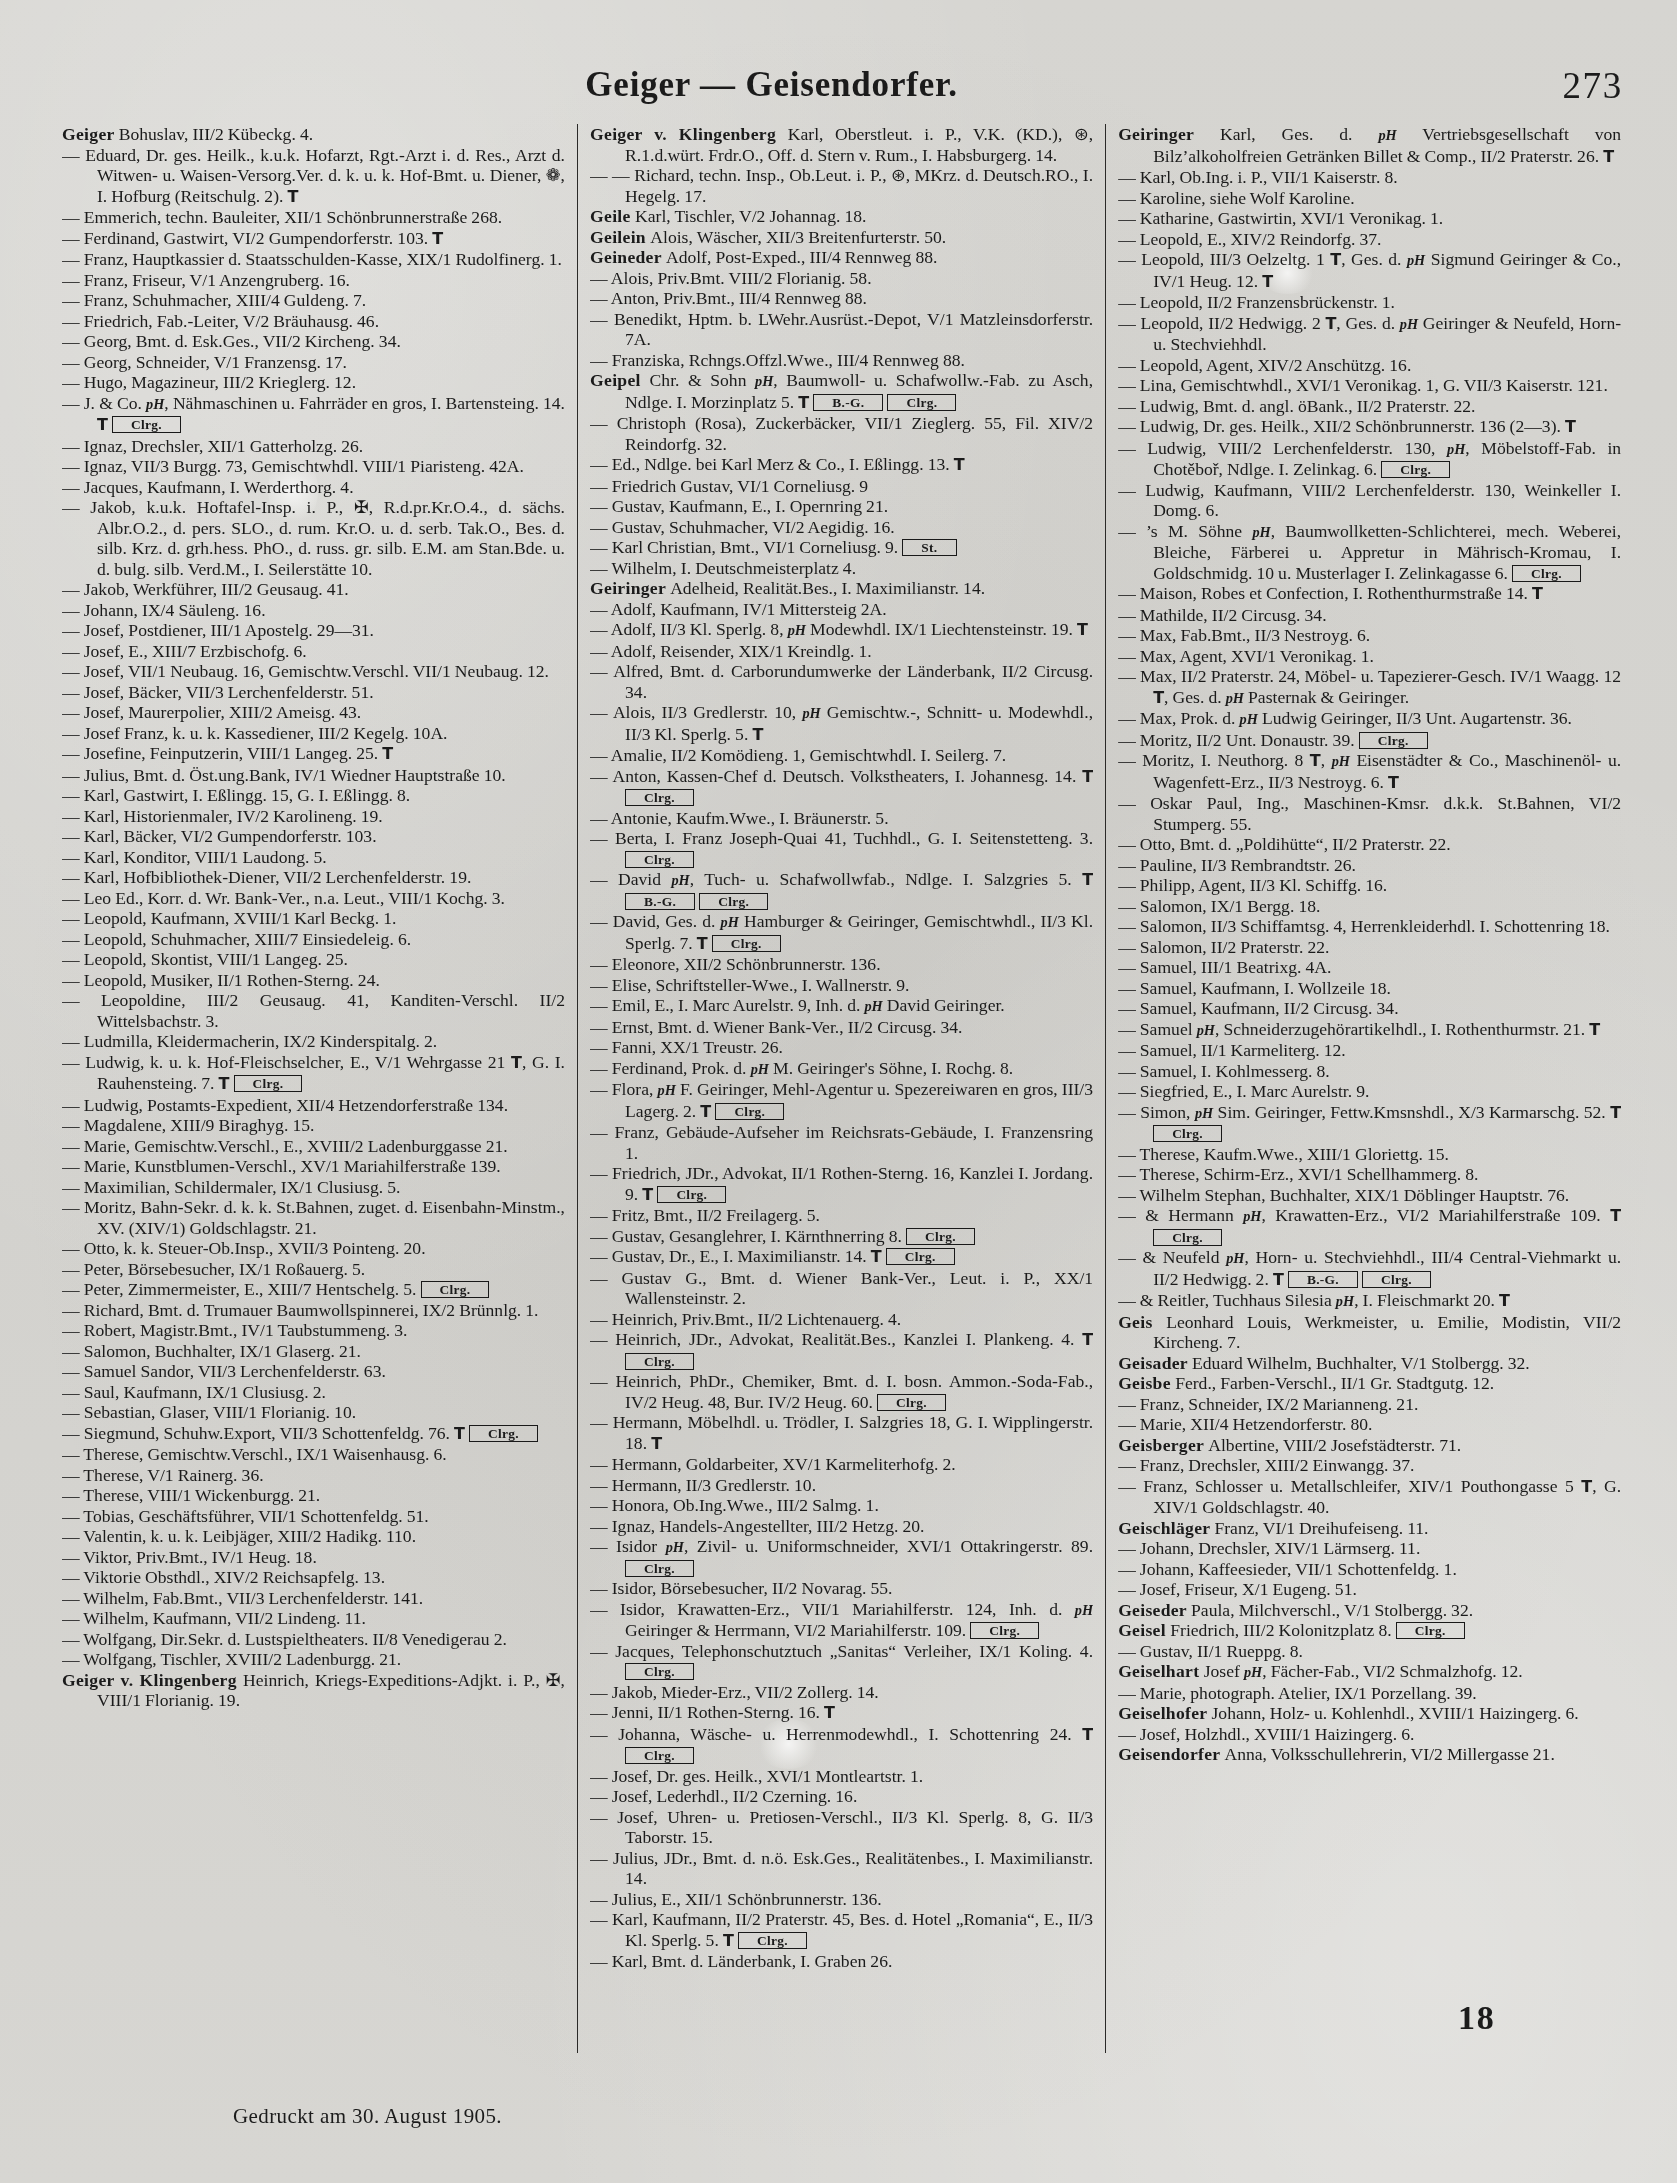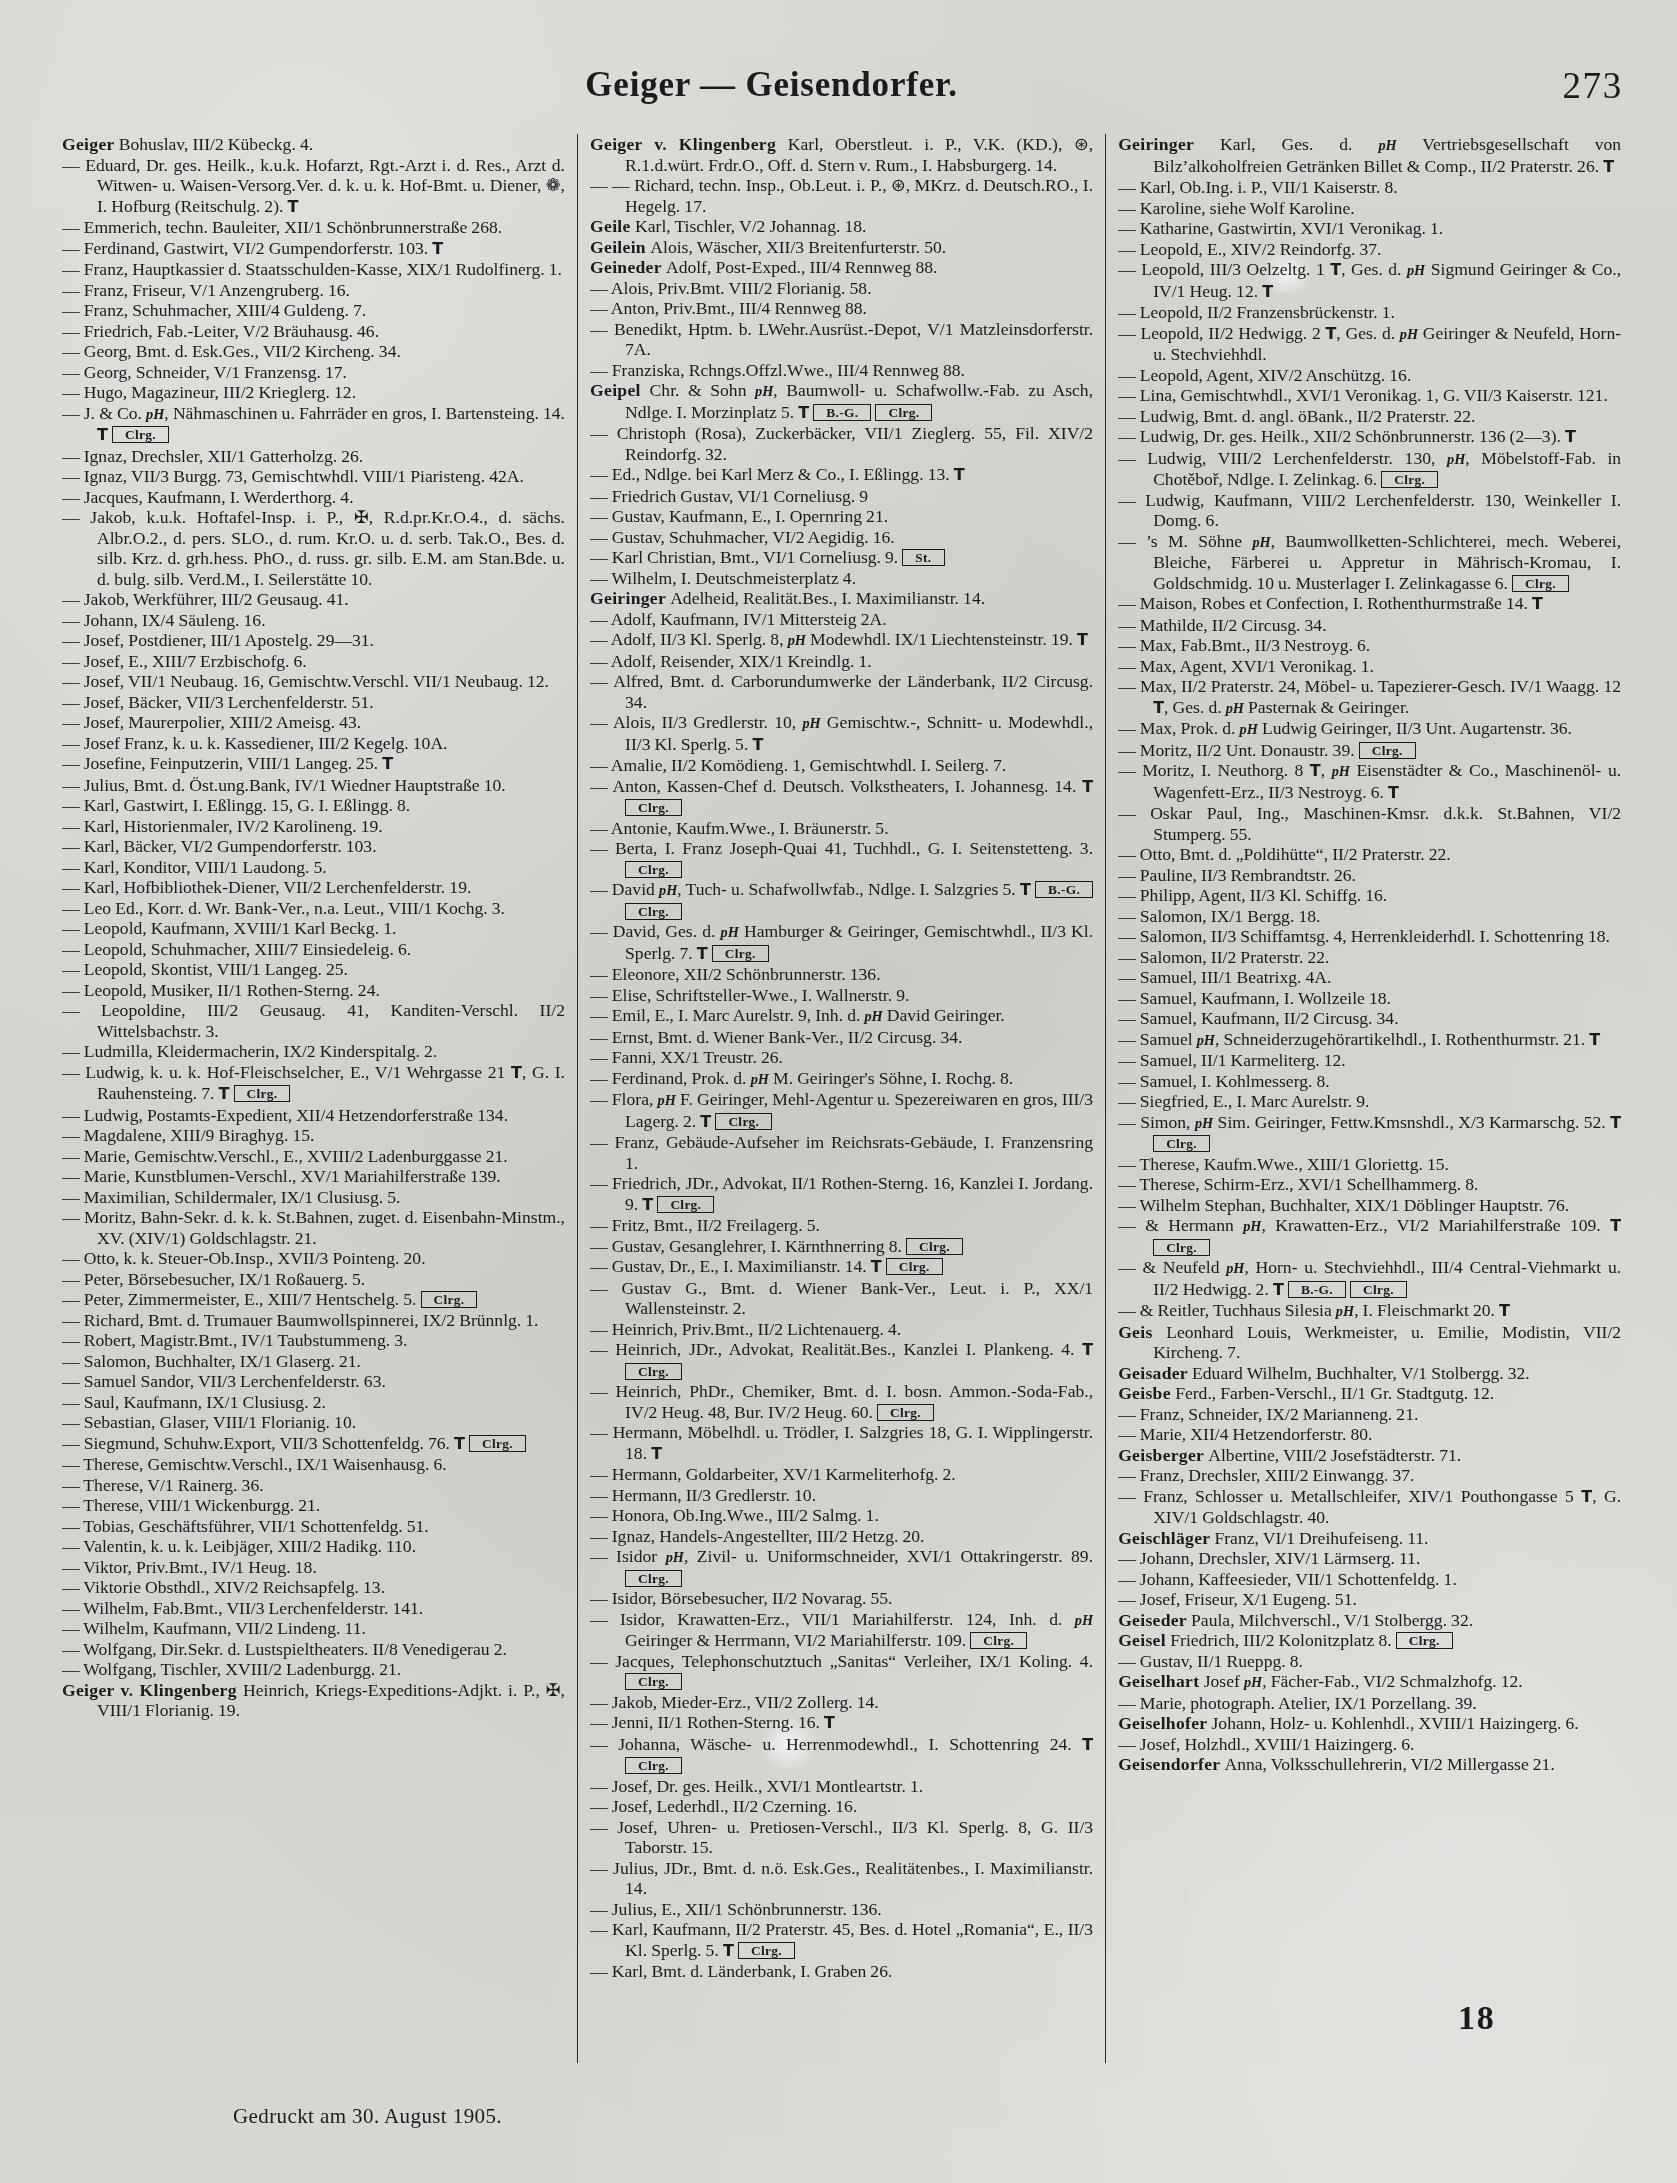--- a/index.html
+++ b/index.html
@@ -24,33 +24,32 @@
     position:absolute;top:65px;left:352px;width:839px;
     text-align:center;font-size:35px;font-weight:700;letter-spacing:0.8px;
   }
   #page-number{
     position:absolute;top:64px;right:55px;
     font-size:37px;font-weight:500;letter-spacing:1.7px;
   }
   #columns{
     position:absolute;top:124px;left:62px;width:1562px;height:1929px;
     display:flex;
-    margin-top:10px;
   }
   .col{width:503px;height:1929px;overflow:hidden;}
   .rule{width:1.7px;background:#2b2a28;height:1929px;margin:0 11.7px;flex:none;}
   .entry{
     font-size:17.6px;line-height:20.5px;
     text-align:justify;
     padding-left:35px;text-indent:-35px;
     word-spacing:-0.3px;
   }
   .lead{font-weight:700;letter-spacing:0.3px;}
   .boxed{
-    display:inline-block;border:1.7px solid #191919;padding:0 12px;
+    display:inline-block;border:1.7px solid #191919;padding:0 18px;
     font-weight:700;font-size:13.4px;line-height:15px;text-indent:0;
     vertical-align:0.8px;letter-spacing:0.3px;
   }
   .tel{font-family:"DejaVu Sans",sans-serif;font-weight:800;font-size:16px;}
   .ph{font-style:italic;font-weight:700;font-size:14.3px;}
   #footer-print-date{
     position:absolute;left:233px;top:2104px;font-size:21px;letter-spacing:0.4px;
   }
   #sheet-number{
     position:absolute;left:1458px;top:1999px;font-size:34px;font-weight:700;letter-spacing:1.7px;

